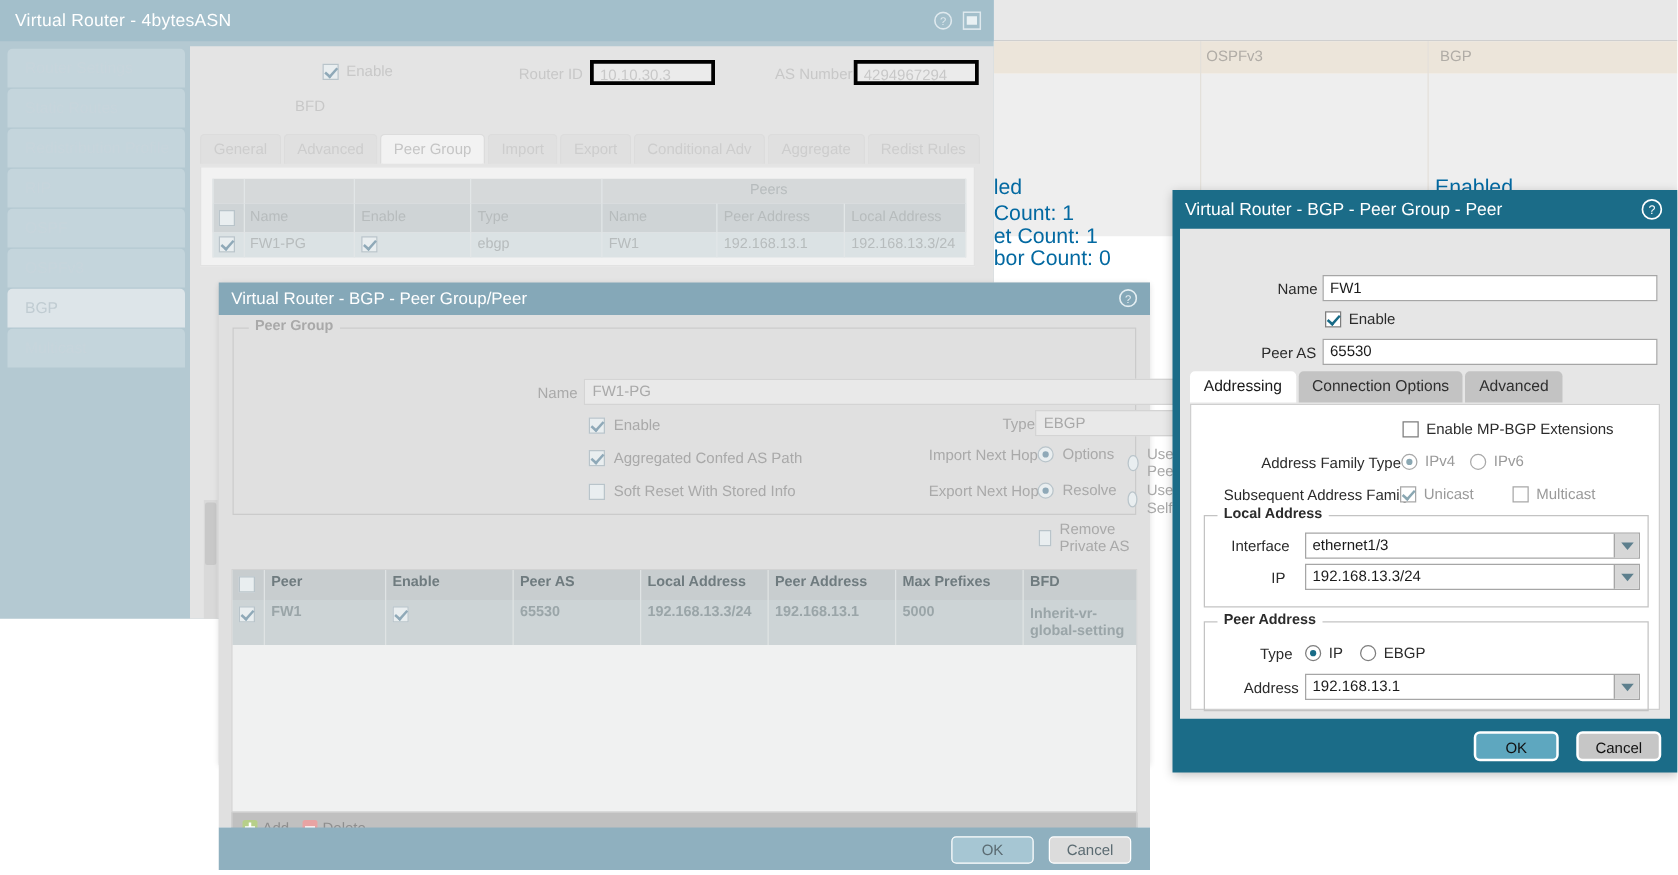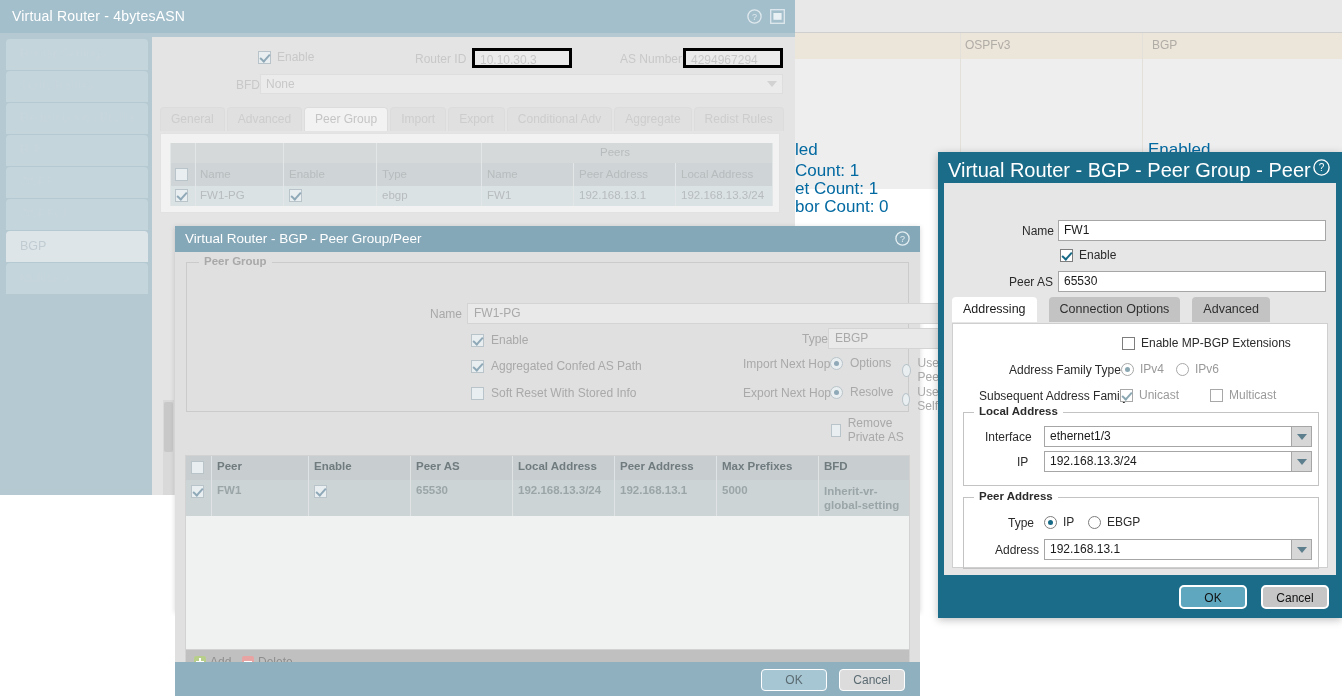--- a/index.html
+++ b/index.html
@@ -96,21 +96,21 @@
 
   .dlg1-foot { position:absolute; left:0; top:436px; width:745px; height:34px; background:#8fb0bf; }
   .btn1 { position:absolute; top:7px; height:22px; line-height:20px; text-align:center; font-size:12px;
           border:1px solid #ffffff; border-radius:4px; color:#5b6b72; }
   .btn1.ok { right:93px; width:66px; background:#a6c6d3; }
   .btn1.ca { right:15px; width:66px; background:#dcdcdc; }
 
   
   .dlg2 { position:absolute; left:938px; top:152px; width:404px; height:466px; background:#1b6c88; box-shadow:0 2px 8px rgba(0,0,0,.25); }
   .dlg2-title { height:31px; position:relative; }
-  .dlg2-title .t { position:absolute; left:10px; top:7px; color:#ffffff; font-size:20px; }
+  .dlg2-title .t { position:absolute; left:10px; top:7px; color:#ffffff; font-size:14px; }
   .dlg2-title .h { position:absolute; right:12px; top:7px; }
   .dlg2-body { position:absolute; left:6px; top:31px; width:392px; height:392px; background:#e6e6e6; }
 
   .lbl2 { color:#2b2b2b; font-size:12px; }
   .lbl2.dim { color:#9a9a9a; }
   .inp2 { background:#ffffff; border:1px solid #a6a6a6; height:21px; line-height:19px; padding:0 5px; color:#1a1a1a; font-size:12px; }
   .sel2 { background:#ffffff; border:1px solid #a6a6a6; height:21px; line-height:19px; padding:0 5px; color:#1a1a1a; font-size:12px; position:relative; }
   .sel2 .btn { position:absolute; right:0; top:0; width:20px; height:19px; background:#d7d7d7; border-left:1px solid #a6a6a6; }
   .sel2 .btn::after { content:""; position:absolute; left:5px; top:7px; width:0;height:0;
       border-left:5px solid transparent;border-right:5px solid transparent;border-top:6px solid #5d7f8d; }
@@ -120,21 +120,21 @@
   .cb2.on::after { content:""; position:absolute; left:3px; top:0px; width:4px; height:8px; border:solid #176a86; border-width:0 2px 2px 0; transform:rotate(42deg); }
   .cb2.on.dim::after { border-color:#8aa7b2; }
   .cb2.dim { border-color:#a8a8a8; }
   .rb2 { width:13px; height:13px; border:1px solid #7d7d7d; border-radius:50%; background:#ffffff; display:inline-block; position:relative; vertical-align:middle; }
   .rb2.on::after { content:""; position:absolute; left:3px; top:3px; width:5px; height:5px; border-radius:50%; background:#176a86; }
   .rb2.dim { border-color:#a8a8a8; }
   .rb2.on.dim::after { background:#8aa7b2; }
 
   .row2 { position:absolute; display:flex; align-items:center; gap:6px; }
 
-  .tabs2 { position:absolute; left:8px; top:114px; display:flex; gap:12px; align-items:flex-end; }
+  .tabs2 { position:absolute; left:8px; top:114px; display:flex; gap:2px; align-items:flex-end; }
   .tab2 { background:#c3c3c3; border-radius:4px 4px 0 0; padding:5px 11px 6px; color:#2f2f2f; font-size:12.5px; }
   .tab2.sel { background:#ffffff; color:#1a1a1a; }
   .tabpanel2 { position:absolute; left:8px; top:140px; width:376px; height:245px; background:#ffffff; border:1px solid #cfcfcf; }
 
   .fs2 { position:absolute; border:1px solid #c3c3c3; }
   .fs2 .leg { position:absolute; top:-8px; left:10px; background:#ffffff; padding:0 5px; color:#2b2b2b; font-size:11.5px; font-weight:bold; }
 
   .dlg2-foot { position:absolute; left:0; top:423px; width:404px; height:43px; }
   .btn2 { position:absolute; top:10px; height:24px; line-height:22px; text-align:center; font-size:12px;
           border:2px solid #ffffff; border-radius:5px; color:#111; }
@@ -198,24 +198,20 @@
     <div class="row-enable">
       <span class="cb1 on"></span>
       <span class="lbl-f">Enable</span>
     </div>
     <span class="lbl-f" style="position:absolute;left:415px;top:52px">Router ID</span>
     <div class="fld-f" style="position:absolute;left:472px;top:48px;width:100px">10.10.30.3</div>
     <span class="lbl-f" style="position:absolute;left:620px;top:52px">AS Number</span>
     <div class="fld-f" style="position:absolute;left:683px;top:48px;width:100px">4294967294</div>
 
     <span class="lbl-f" style="position:absolute;left:236px;top:78px">BFD</span>
-    <div class="sel-f" style="position:absolute;left:260px;top:74px;width:523px">
-      <span>None</span>
-      <span class="ar"></span>
-    </div>
 
     <div class="tabs-f">
       <div class="tab-f"><span>General</span></div>
       <div class="tab-f"><span>Advanced</span></div>
       <div class="tab-f sel"><span>Peer Group</span></div>
       <div class="tab-f"><span>Import</span></div>
       <div class="tab-f"><span>Export</span></div>
       <div class="tab-f"><span>Conditional Adv</span></div>
       <div class="tab-f"><span>Aggregate</span></div>
       <div class="tab-f"><span>Redist Rules</span></div>

